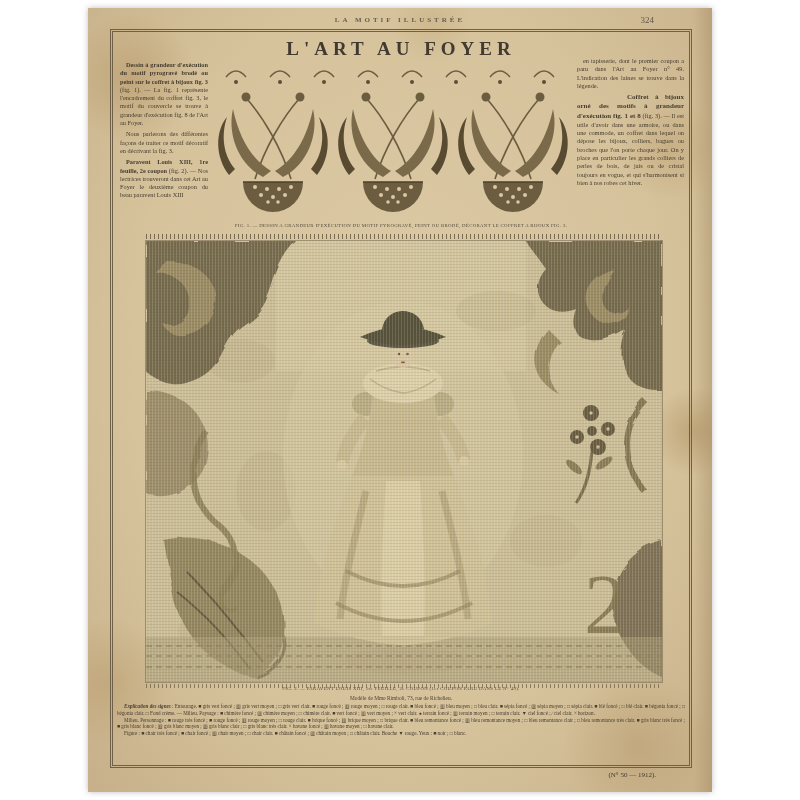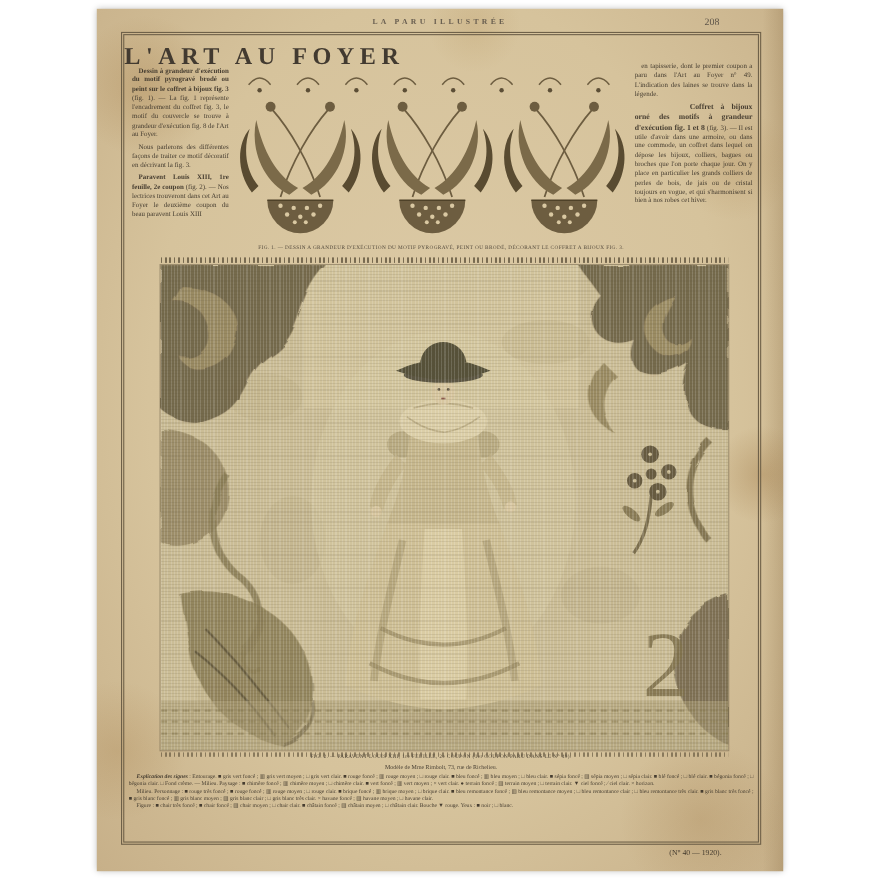--- a/index.html
+++ b/index.html
@@ -23,22 +23,22 @@
   .masthead{
     position:absolute;top:8px;left:0;right:0;text-align:center;
     font-size:7px;font-weight:bold;letter-spacing:3px;color:#675d4f;
   }
   .pageno{position:absolute;top:7px;right:58px;font-size:9px;color:#5f564a;}
   .frame{
     position:absolute;left:22px;right:20px;top:21px;bottom:24px;
     border:3px double #6f6149;
   }
   .title{
-    position:absolute;top:6px;left:0;right:0;text-align:left;
-    font-size:22px;font-weight:600;letter-spacing:5px;color:#423a30;
+    position:absolute;top:6px;left:0;right:0;text-align:center;
+    font-size:19px;font-weight:600;letter-spacing:5px;color:#423a30;
   }
   .col{position:absolute;font-size:6.3px;line-height:1.32;color:#463d30;text-align:justify;}
   .col p{margin:0 0 3px 0;text-indent:6px;}
   .col .lead{font-weight:bold;}
   .col-left{left:7px;top:29px;width:88px;}
   .col-right{left:464px;top:25px;width:107px;}
   .col-right .lead2{font-weight:bold;font-size:7px;margin-left:44px;}
   .art-nouveau{position:absolute;left:97px;top:31px;width:366px;height:154px;}
   .fig-caption{
     position:absolute;left:0;right:0;text-align:center;
@@ -75,22 +75,22 @@
   .legend p{margin:0;}
   .legend .lead{font-weight:bold;font-style:italic;}
   .legend .ind{text-indent:7px;}
   .folio{position:absolute;bottom:13px;right:56px;font-size:7px;color:#433a2e;}
 </style>
 </head>
 <body>
 
 <div class="paper">
 
-  <div class="masthead">LA PARU ILLUSTRÉE</div>
-  <div class="pageno">208</div>
+  <div class="masthead">LA MOTIF ILLUSTRÉE</div>
+  <div class="pageno">324</div>
 
   <div class="frame">
 
     <div class="title">L'ART AU FOYER</div>
 
     <div class="col col-left">
       <p><span class="lead">Dessin à grandeur d'exécution du motif pyrogravé brodé ou peint sur le coffret à bijoux fig. 3 </span><span>(fig. 1). — La fig. 1 représente l'encadrement du coffret fig. 3, le motif du couvercle se trouve à grandeur d'exécution fig. 8 de l'Art au Foyer.</span></p>
       <p>Nous parlerons des différentes façons de traiter ce motif décoratif en décrivant la fig. 3.</p>
       <p><span class="lead">Paravent Louis XIII, 1re feuille, 2e coupon </span><span>(fig. 2). — Nos lectrices trouveront dans cet Art au Foyer le deuxième coupon du beau paravent Louis XIII</span></p>
     </div>
@@ -255,15 +255,15 @@
     <div class="fig2-credit">Modèle de Mme Rimbolt, 73, rue de Richelieu.</div>
 
     <div class="legend">
       <p class="ind"><span class="lead">Explication des signes</span><span> : Entourage. ■ gris vert foncé ; ▥ gris vert moyen ; □ gris vert clair. ■ rouge foncé ; ▥ rouge moyen ; □ rouge clair. ■ bleu foncé ; ▥ bleu moyen ; □ bleu clair. ■ sépia foncé ; ▥ sépia moyen ; □ sépia clair. ■ blé foncé ; □ blé clair. ■ bégonia foncé ; □ bégonia clair. □ Fond crème. — Milieu. Paysage : ■ chimère foncé ; ▥ chimère moyen ; □ chimère clair. ■ vert foncé ; ▥ vert moyen ; × vert clair. ● terrain foncé ; ▥ terrain moyen ; □ terrain clair. ▼ ciel foncé ; ∕ ciel clair. × horizon.</span></p>
       <p class="ind">Milieu. Personnage : ■ rouge très foncé ; ■ rouge foncé ; ▥ rouge moyen ; □ rouge clair. ■ brique foncé ; ▥ brique moyen ; □ brique clair. ■ bleu remontance foncé ; ▥ bleu remontance moyen ; □ bleu remontance clair ; □ bleu remontance très clair. ■ gris blanc très foncé ; ■ gris blanc foncé ; ▥ gris blanc moyen ; ▥ gris blanc clair ; □ gris blanc très clair. × havane foncé ; ▥ havane moyen ; □ havane clair.</p>
       <p class="ind">Figure : ■ chair très foncé ; ■ chair foncé ; ▥ chair moyen ; □ chair clair. ■ châtain foncé ; ▥ châtain moyen ; □ châtain clair. Bouche ▼ rouge. Yeux : ■ noir ; □ blanc.</p>
     </div>
 
   </div>
 
-  <div class="folio">(N° 40 — 1920).</div>
+  <div class="folio">(N° 50 — 1912).</div>
 
 </div>
 
 </body></html>

